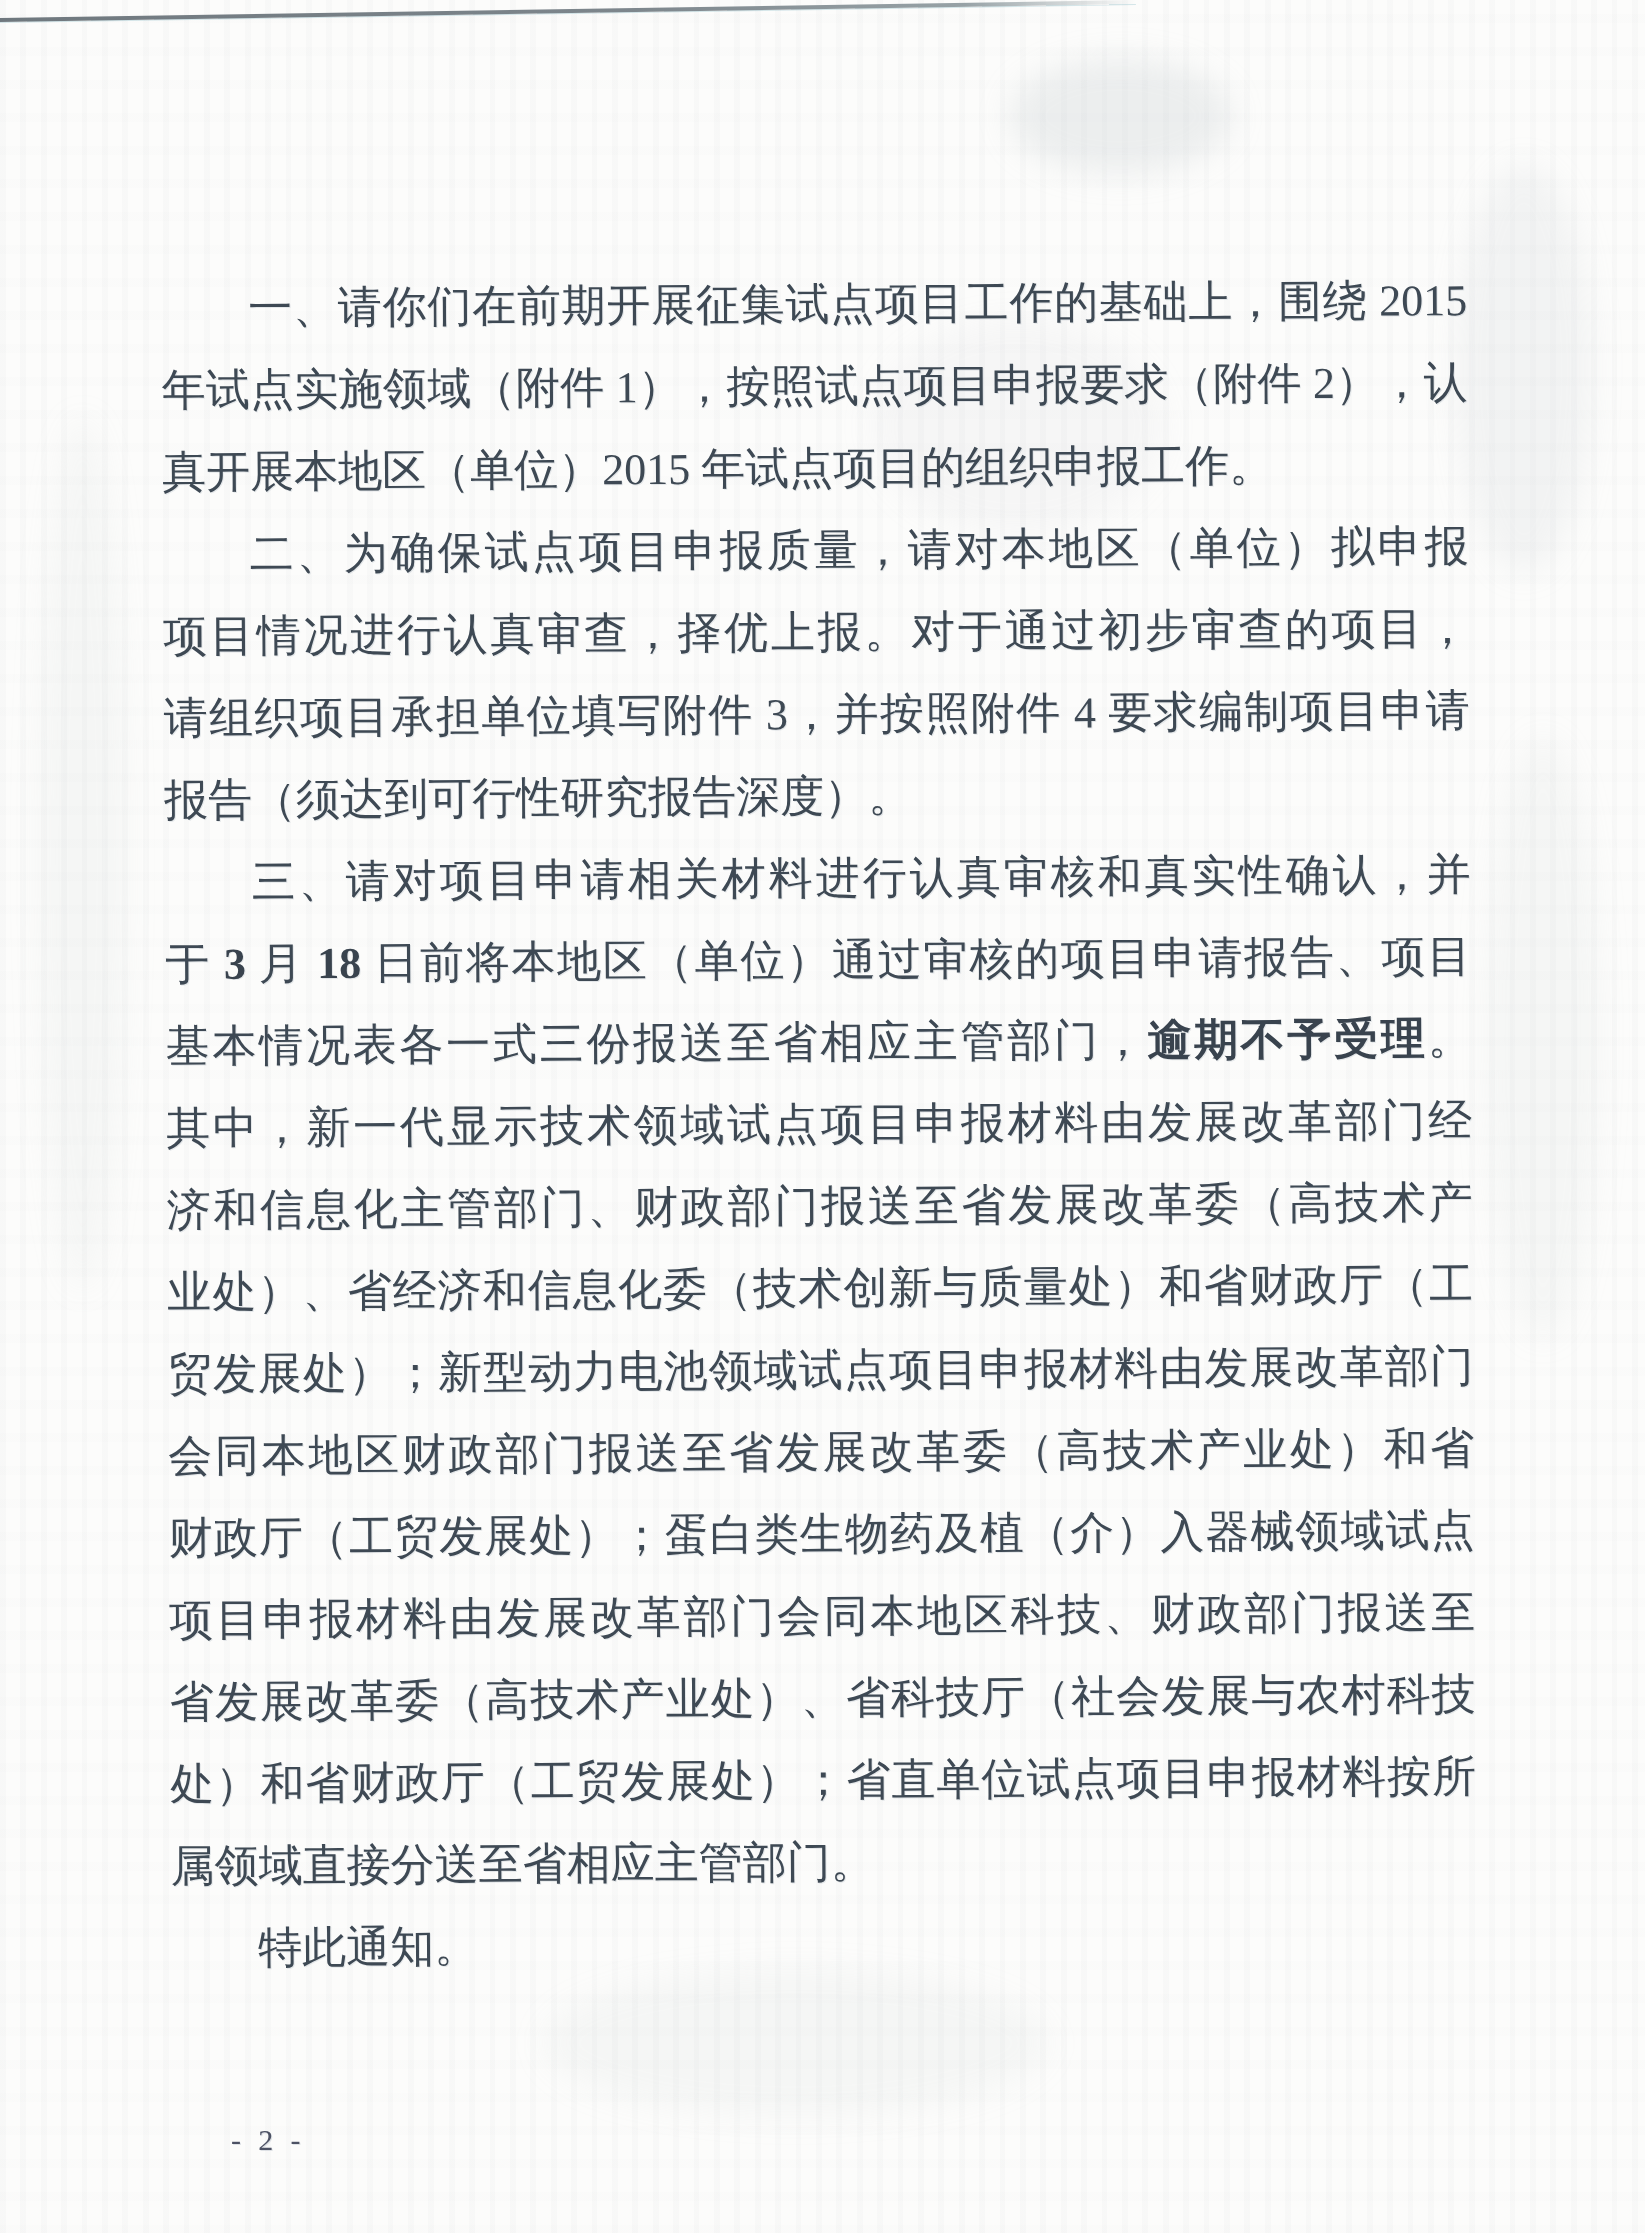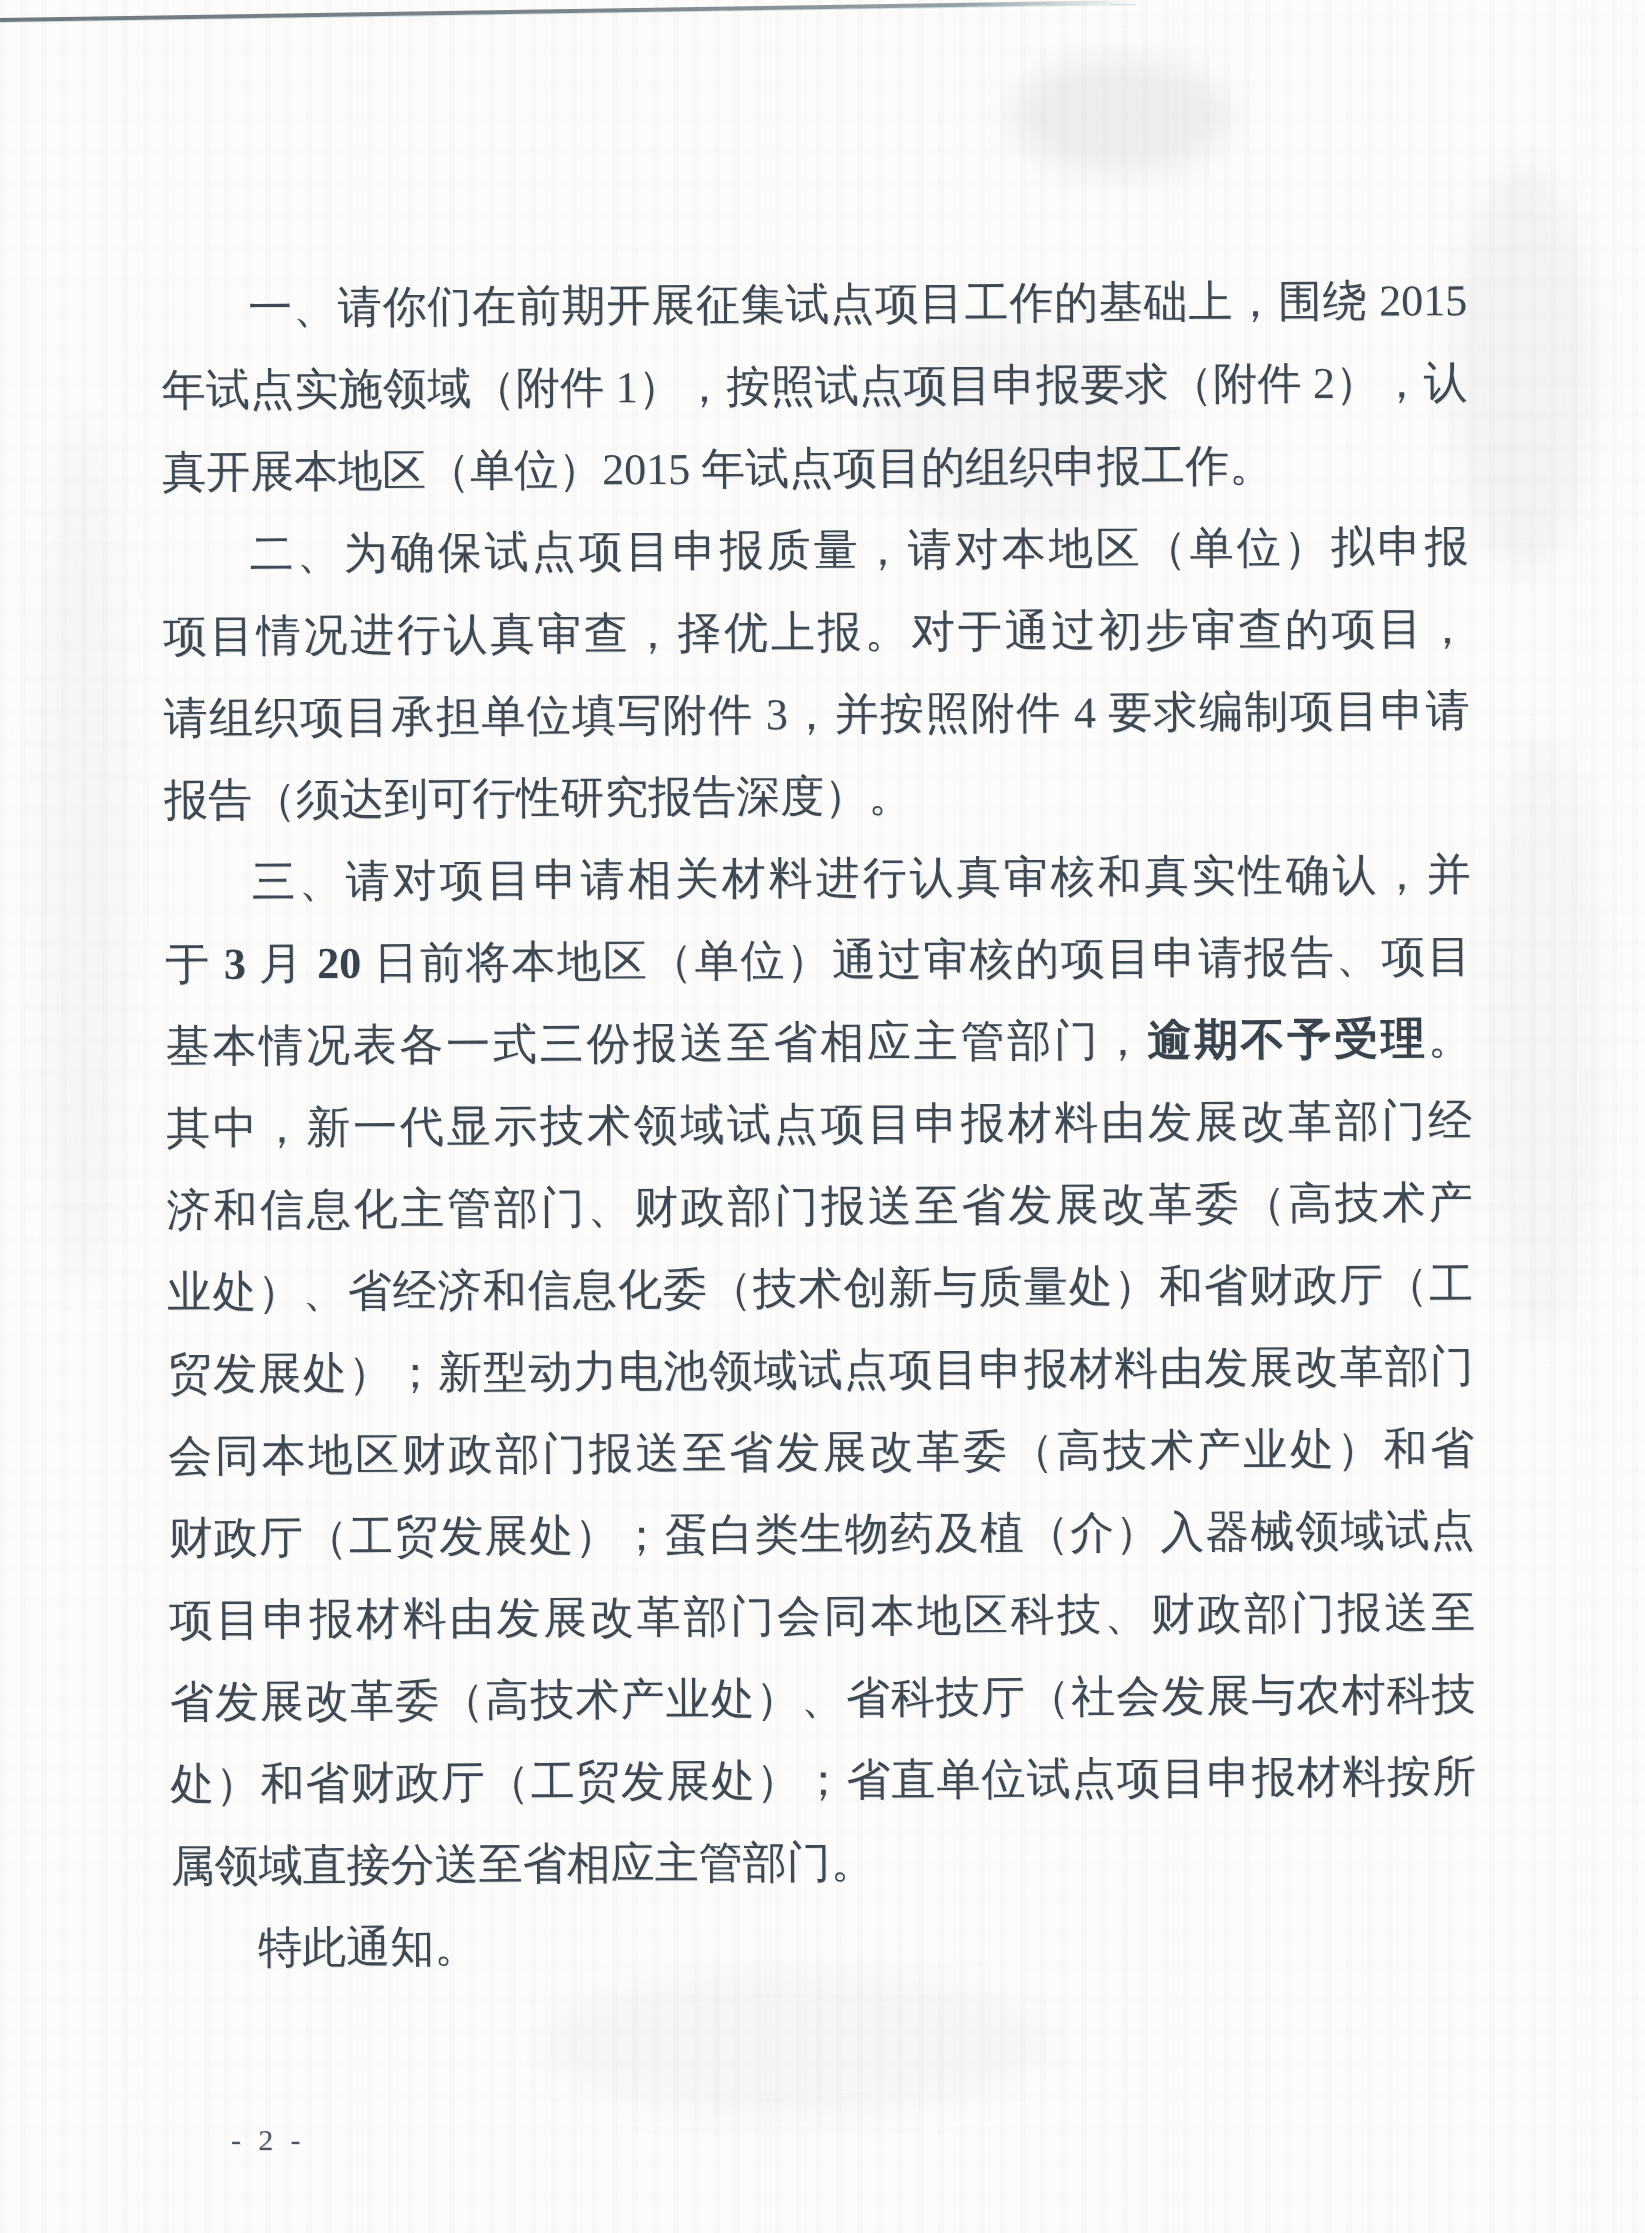--- a/index.html
+++ b/index.html
@@ -101,21 +101,21 @@
 
 <main class="content">
     <div class="line fill indent"><span>一、请你们在前期开展征集试点项目工作的基础上，围绕 2015</span></div>
     <div class="line fill"><span>年试点实施领域（附件 1），按照试点项目申报要求（附件 2），认</span></div>
     <div class="line end"><span>真开展本地区（单位）2015 年试点项目的组织申报工作。</span></div>
     <div class="line fill indent"><span>二、为确保试点项目申报质量，请对本地区（单位）拟申报</span></div>
     <div class="line fill"><span>项目情况进行认真审查，择优上报。对于通过初步审查的项目，</span></div>
     <div class="line fill"><span>请组织项目承担单位填写附件 3，并按照附件 4 要求编制项目申请</span></div>
     <div class="line end"><span>报告（须达到可行性研究报告深度）。</span></div>
     <div class="line fill indent"><span>三、请对项目申请相关材料进行认真审核和真实性确认，并</span></div>
-    <div class="line fill"><span>于 </span><span class="bold">3</span><span> 月 </span><span class="bold">20</span><span> 日前将本地区（单位）通过审核的项目申请报告、项目</span></div>
+    <div class="line fill"><span>于 </span><span class="bold">3</span><span> 月 </span><span class="bold">18</span><span> 日前将本地区（单位）通过审核的项目申请报告、项目</span></div>
     <div class="line fill"><span>基本情况表各一式三份报送至省相应主管部门，</span><span class="bold">逾期不予受理</span><span>。</span></div>
     <div class="line fill"><span>其中，新一代显示技术领域试点项目申报材料由发展改革部门经</span></div>
     <div class="line fill"><span>济和信息化主管部门、财政部门报送至省发展改革委（高技术产</span></div>
     <div class="line fill"><span>业处）、省经济和信息化委（技术创新与质量处）和省财政厅（工</span></div>
     <div class="line fill"><span>贸发展处）；新型动力电池领域试点项目申报材料由发展改革部门</span></div>
     <div class="line fill"><span>会同本地区财政部门报送至省发展改革委（高技术产业处）和省</span></div>
     <div class="line fill"><span>财政厅（工贸发展处）；蛋白类生物药及植（介）入器械领域试点</span></div>
     <div class="line fill"><span>项目申报材料由发展改革部门会同本地区科技、财政部门报送至</span></div>
     <div class="line fill"><span>省发展改革委（高技术产业处）、省科技厅（社会发展与农村科技</span></div>
     <div class="line fill"><span>处）和省财政厅（工贸发展处）；省直单位试点项目申报材料按所</span></div>

